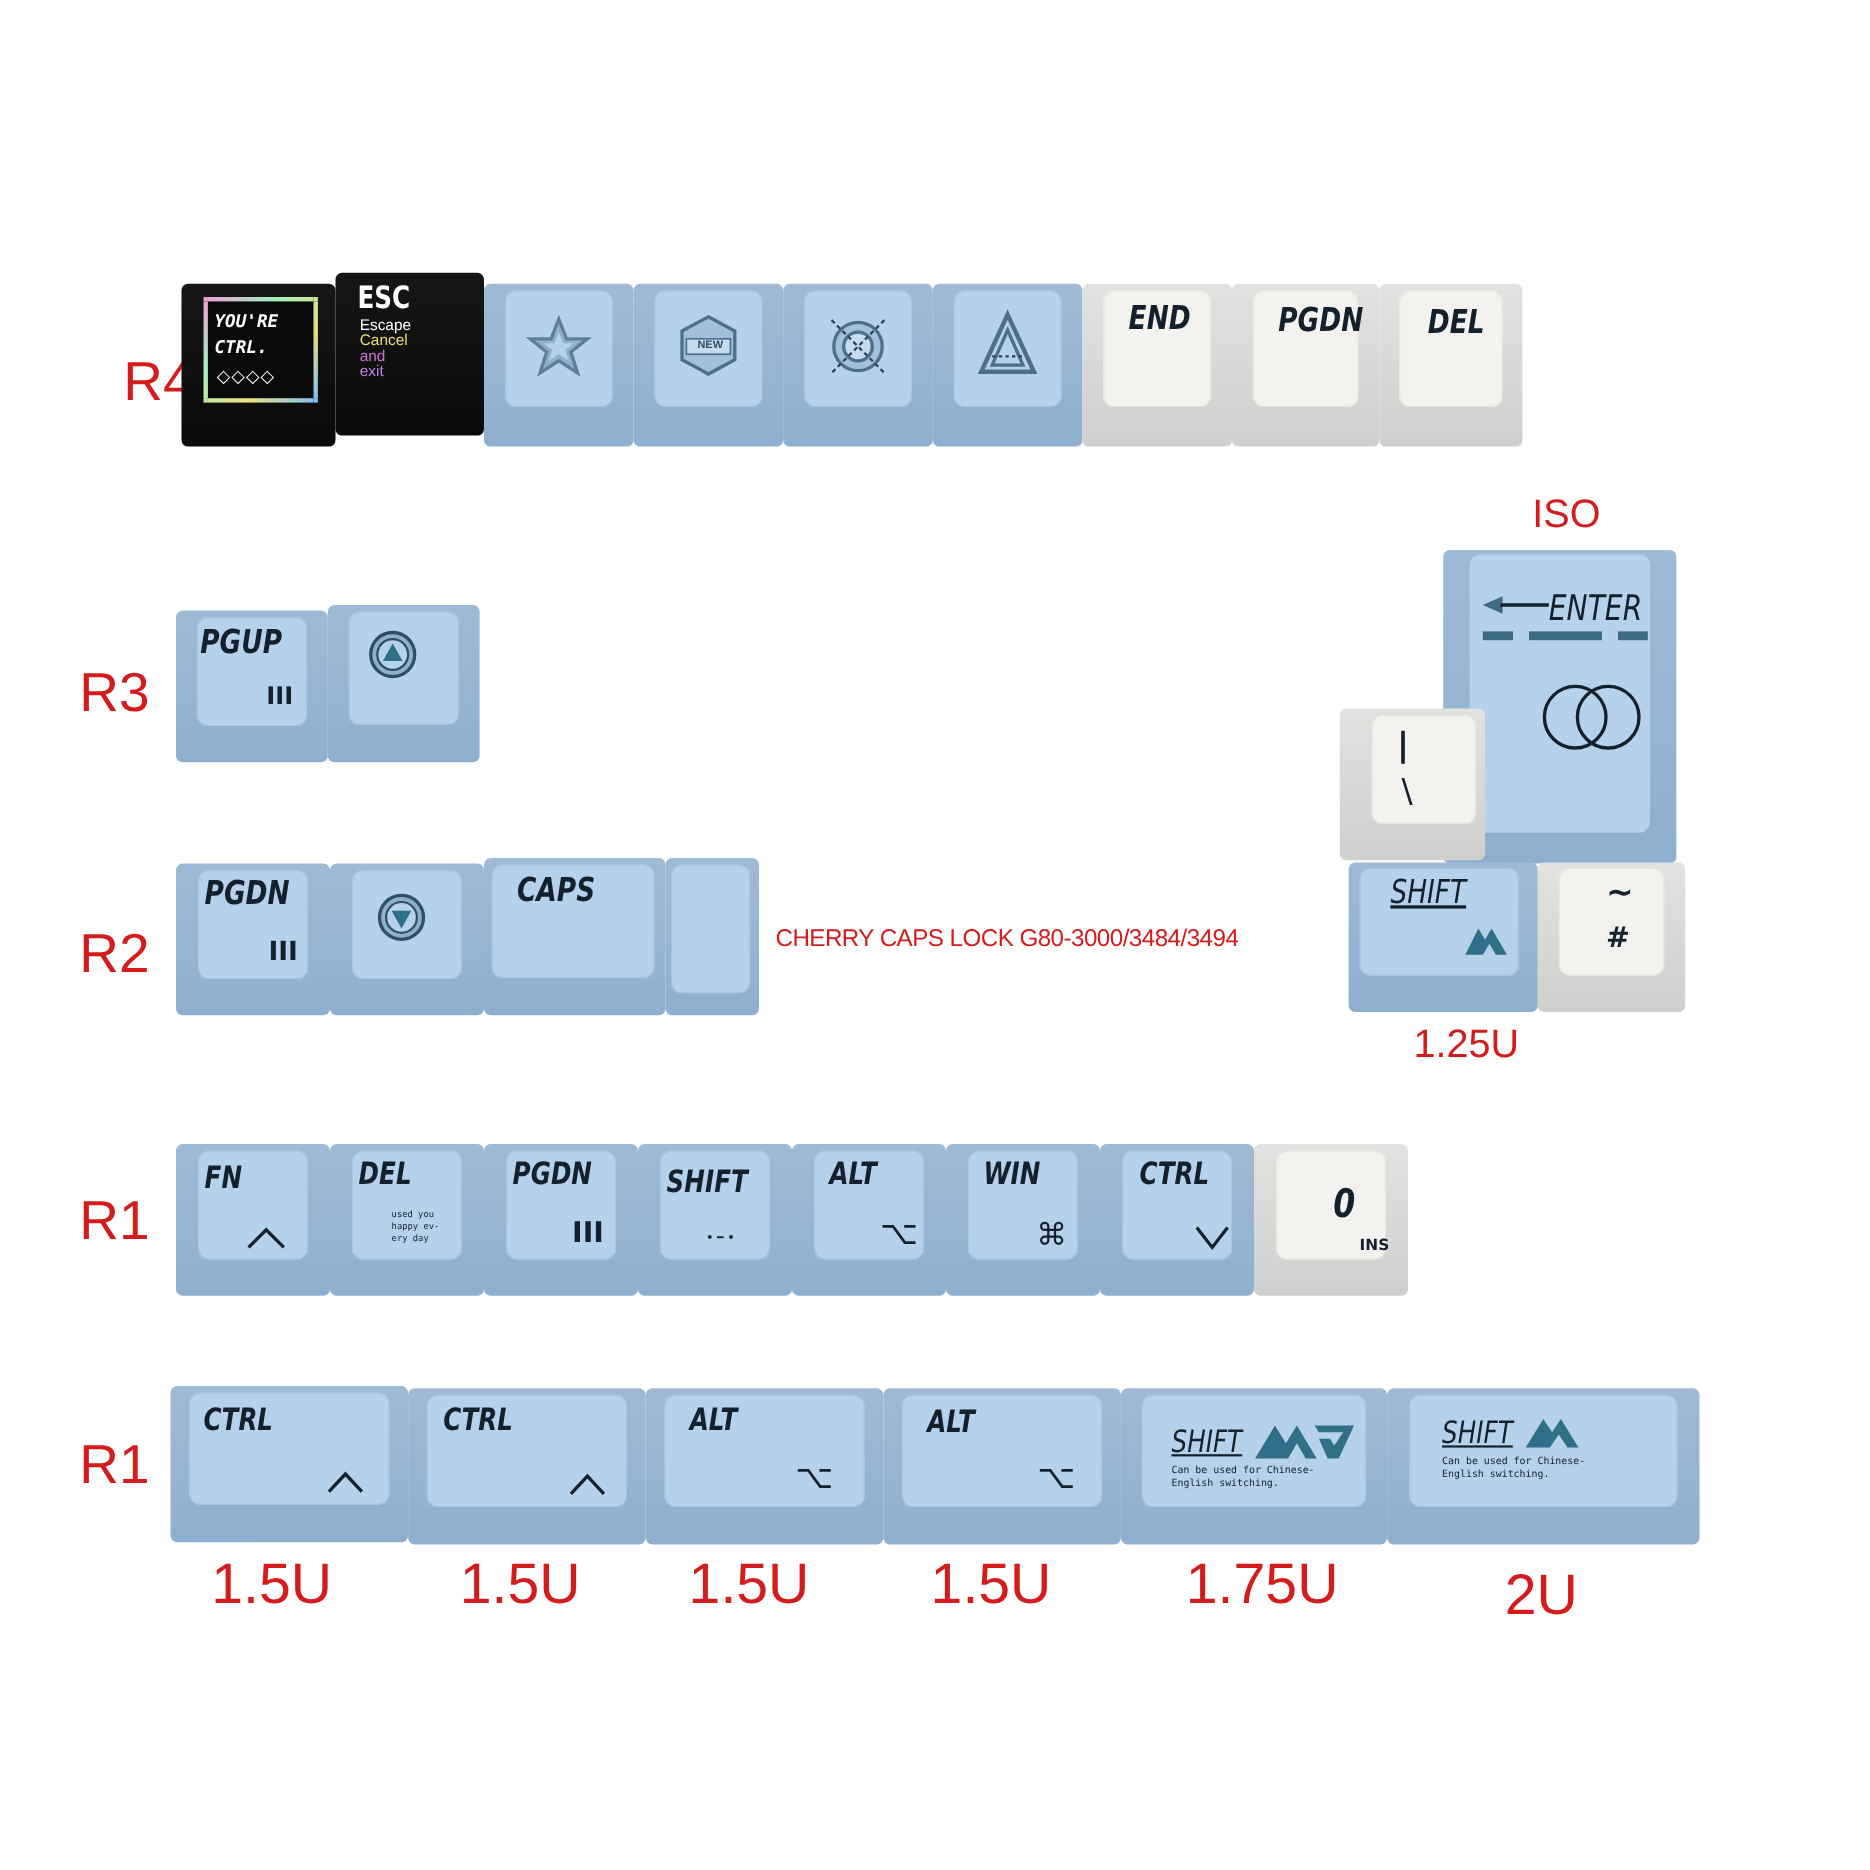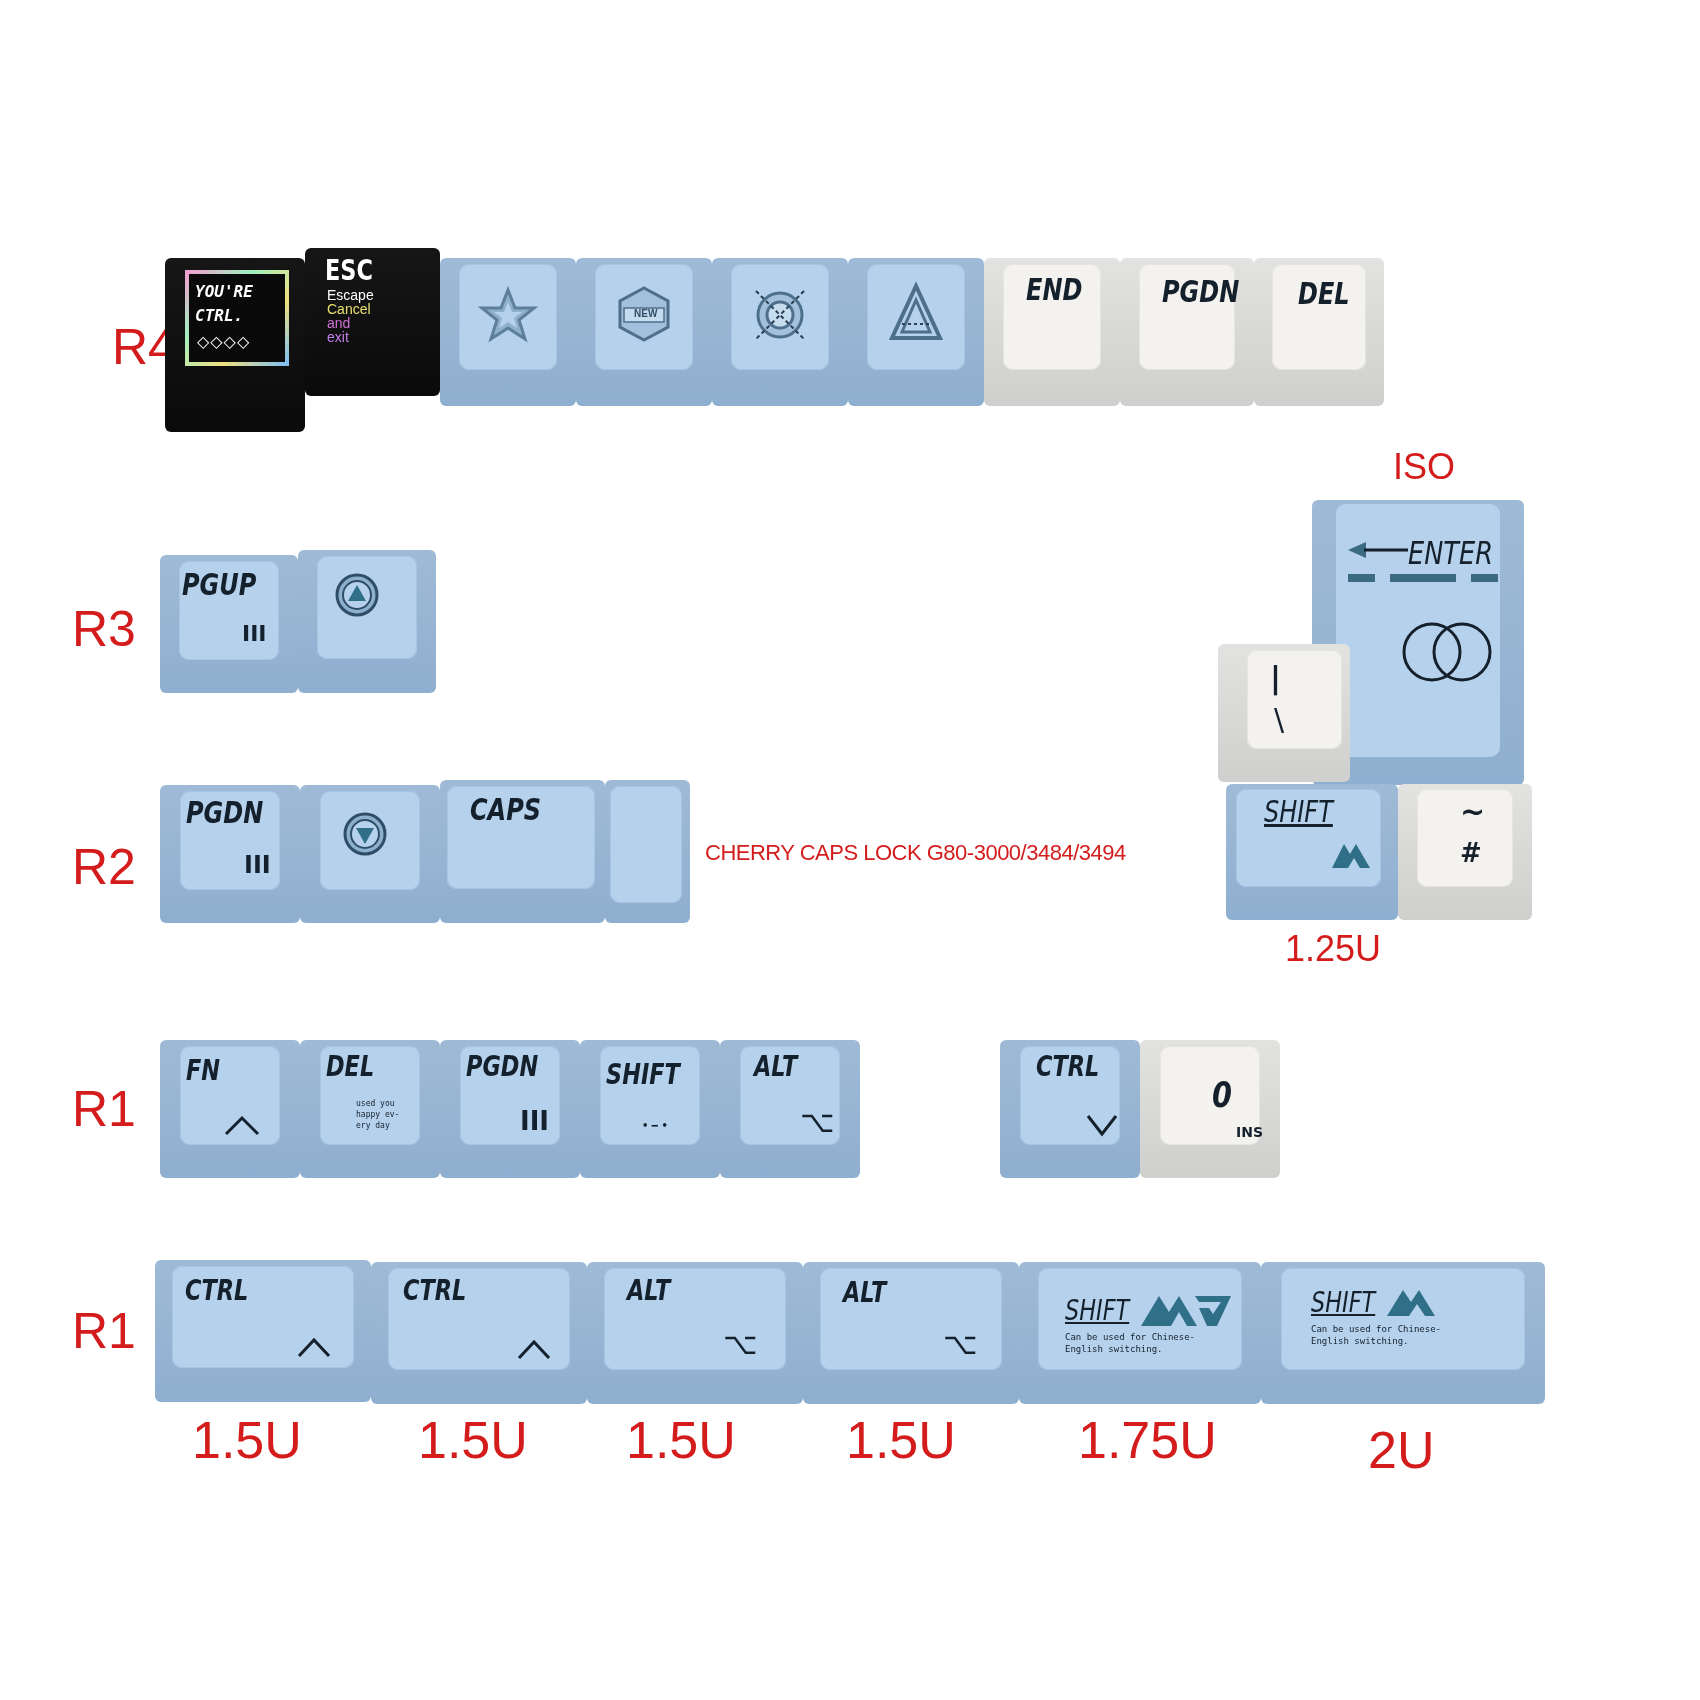--- a/index.html
+++ b/index.html
@@ -20,21 +20,21 @@
 </style>
 </head>
 <body>
 
 <div class="rowlabel" style="left:72px;top:318px;margin-left:40px;">R4</div>
 <div class="rowlabel" style="left:72px;top:600px;">R3</div>
 <div class="rowlabel" style="left:72px;top:838px;">R2</div>
 <div class="rowlabel" style="left:72px;top:1080px;">R1</div>
 <div class="rowlabel" style="left:72px;top:1302px;">R1</div>
 
-<div class="key black" style="left:165px;top:258px;width:140px;height:174px;">
+<div class="key black" style="left:165px;top:258px;width:140px;height:148px;">
   <div style="position:absolute;left:20px;top:12px;width:96px;height:88px;border:4px solid;border-image:linear-gradient(135deg,#f0a0d0,#a0f0c0,#f0e080,#80c0f0) 1;background:#0a0a0a;">
     <div style="position:absolute;left:6px;top:8px;color:#fff;font-weight:bold;font-style:italic;font-size:16px;font-family:'DejaVu Sans Mono',monospace;">YOU'RE</div>
     <div style="position:absolute;left:6px;top:32px;color:#fff;font-weight:bold;font-style:italic;font-size:16px;font-family:'DejaVu Sans Mono',monospace;">CTRL.</div>
     <div style="position:absolute;left:8px;top:58px;color:#fff;font-size:16px;letter-spacing:1px;">◇◇◇◇</div>
   </div>
 </div>
 <div class="key black" style="left:305px;top:248px;width:135px;height:148px;">
   <div class="leg" style="left:20px;top:6px;font-size:28px;color:#fff;font-style:normal;">ESC</div>
   <div style="position:absolute;left:22px;top:40px;font-size:14px;line-height:14px;color:#fff;">Escape</div>
   <div style="position:absolute;left:22px;top:54px;font-size:14px;line-height:14px;color:#e8e070;">Cancel</div>
@@ -179,20 +179,25 @@
   <div class="key blue" style="left:420px;top:0;width:140px;height:138px;">
     <div class="top"></div>
     <div class="leg" style="left:26px;top:18px;font-size:28px;">SHIFT</div>
     <div class="glyph" style="left:62px;top:80px;font-size:10px;font-weight:bold;">• ━ •</div>
   </div>
   <div class="key blue" style="left:560px;top:0;width:140px;height:138px;">
     <div class="top"></div>
     <div class="leg" style="left:34px;top:10px;font-size:28px;">ALT</div>
     <div class="glyph" style="left:80px;top:64px;font-size:30px;">⌥</div>
   </div>
+  <div class="key blue" style="left:700px;top:0;width:140px;height:138px;">
+    <div class="top"></div>
+    <div class="leg" style="left:34px;top:10px;font-size:28px;">WIN</div>
+    <div class="glyph" style="left:82px;top:66px;font-size:28px;">⌘</div>
+  </div>
   <div class="key blue" style="left:840px;top:0;width:140px;height:138px;">
     <div class="top"></div>
     <div class="leg" style="left:36px;top:10px;font-size:28px;">CTRL</div>
     <svg style="left:86px;top:74px;" width="32" height="22" viewBox="0 0 32 22">
         <polyline points="2,2 16,20 30,2" fill="none" stroke="#14202c" stroke-width="3"></polyline>
       </svg>
   </div>
   <div class="key white" style="left:980px;top:0;width:140px;height:138px;">
     <div class="top"></div>
     <div class="leg" style="left:72px;top:34px;font-size:36px;">0</div>

